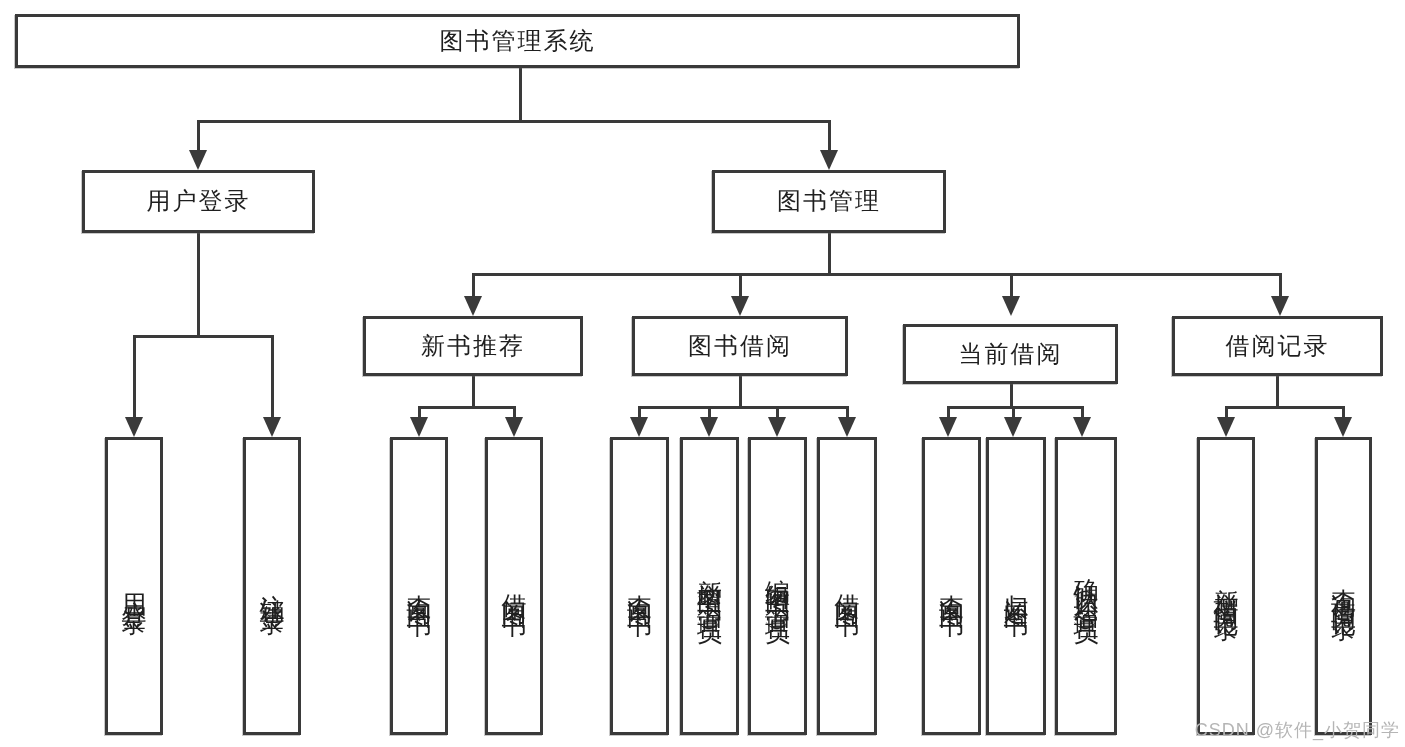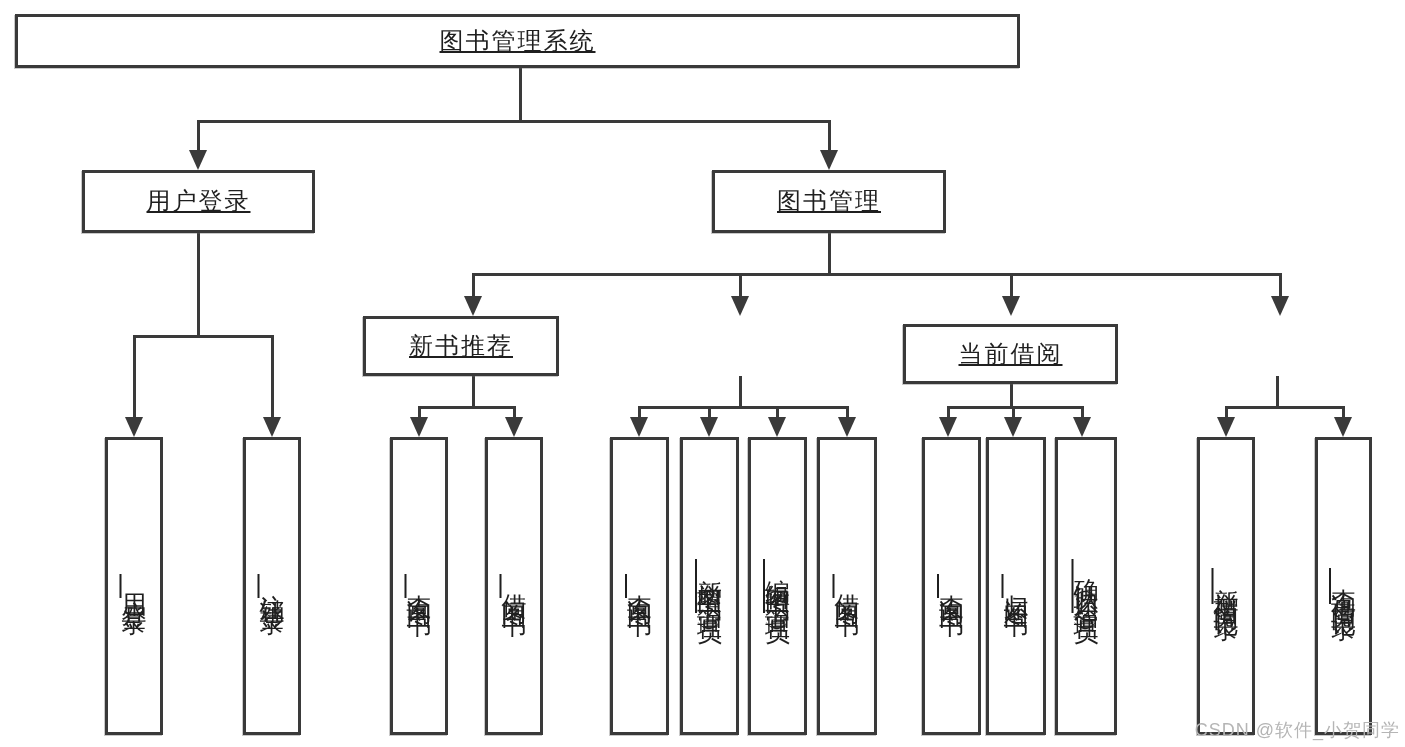--- a/index.html
+++ b/index.html
@@ -8,21 +8,21 @@
     font-family:"Liberation Sans", sans-serif; overflow:hidden;
   }
   .node {
     position:absolute; box-sizing:border-box;
     border:3px solid var(--border,#3a3a3a); background:var(--boxbg,#fff);
     display:flex; align-items:center; justify-content:center;
     box-shadow:-1px 1px 0 rgba(100,100,100,.35);
   }
   .node .label {
     color:var(--text,#1f1f1f); font-size:24px; letter-spacing:2px;
-    text-align:right; white-space:nowrap; line-height:1.2;text-decoration:underline;
+    text-align:right; white-space:nowrap; line-height:1.2;
   }
   .node.v .label {
     writing-mode:vertical-rl; text-orientation:mixed;
     font-size:25px; letter-spacing:6px; line-height:1; white-space:normal;
   }
   .node.root .label { font-size:24px; }
   .cline { position:absolute; background:var(--line,#3a3a3a); }
   .arrowhead {
     position:absolute; width:0; height:0;
     border-left:9px solid transparent; border-right:9px solid transparent;
@@ -93,25 +93,31 @@
     <div class="arrowhead" style="left: 1334px; top: 417px;"></div>
     <div class="node h root" style="left: 15px; top: 14px; width: 1005px; height: 54px;">
       <span class="label">图书管理系统</span>
     </div>
     <div class="node h" style="left: 82px; top: 170px; width: 233px; height: 63px;">
       <span class="label">用户登录</span>
     </div>
     <div class="node h" style="left: 712px; top: 170px; width: 234px; height: 63px;">
       <span class="label">图书管理</span>
     </div>
-    <div class="node h" style="left: 363px; top: 316px; width: 196px; height: 60px;">
+    <div class="node h" style="left: 363px; top: 316px; width: 220px; height: 60px;">
       <span class="label">新书推荐</span>
+    </div>
+    <div class="node h" style="left: 632px; top: 316px; width: 216px; height: 60px;">
+      <span class="label">图书借阅</span>
     </div>
     <div class="node h" style="left: 903px; top: 324px; width: 215px; height: 60px;">
       <span class="label">当前借阅</span>
+    </div>
+    <div class="node h" style="left: 1172px; top: 316px; width: 211px; height: 60px;">
+      <span class="label">借阅记录</span>
     </div>
     <div class="node v" style="left: 105px; top: 437px; width: 58px; height: 298px;">
       <span class="label">用户登录</span>
     </div>
     <div class="node v" style="left: 243px; top: 437px; width: 58px; height: 298px;">
       <span class="label">注销登录</span>
     </div>
     <div class="node v" style="left: 390px; top: 437px; width: 58px; height: 298px;">
       <span class="label">查询图书</span>
     </div>

